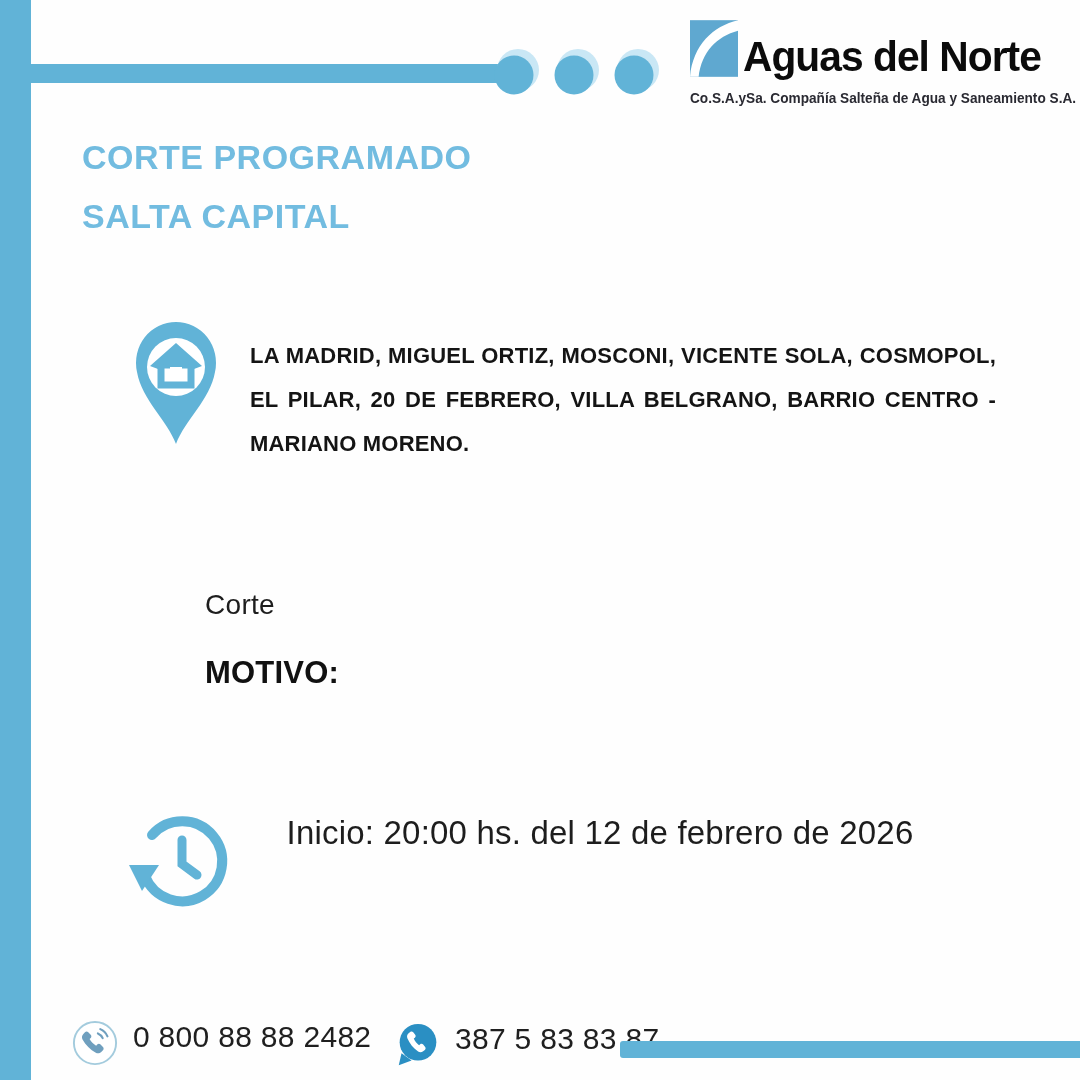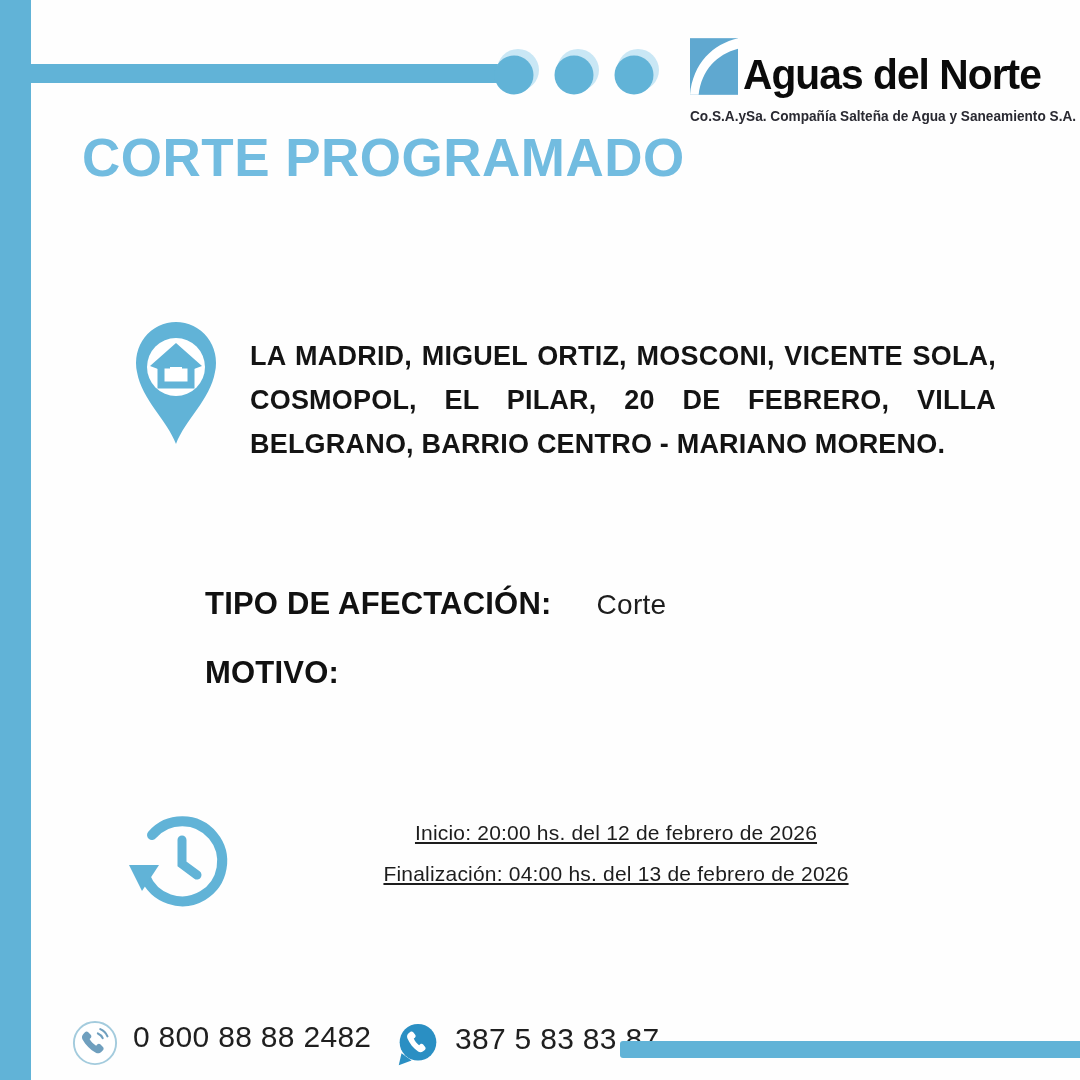--- a/index.html
+++ b/index.html
@@ -27,64 +27,64 @@
     background:var(--accent);
   }
   .top-bar{
     position:absolute;left:31px;top:64px;width:474px;height:19px;
     background:var(--accent);border-radius:0 6px 6px 0;
   }
   .dots{position:absolute;left:483px;top:45px;}
   .dot-ring{fill:var(--accent_light);}
   .dot-solid{fill:var(--accent);}
 
-  .logo{position:absolute;left:690px;top:38px;width:370px;}
+  .logo{position:absolute;left:690px;top:20px;width:370px;}
   .logo-row{display:flex;align-items:flex-end;}
   .logo-mark{display:block;flex:0 0 auto;}
   .logo-sq{fill:var(--logo_blue);}
   .logo-swoosh{fill:#ffffff;}
   .logo-name{
     font-size:42px;font-weight:bold;color:#0b0b0b;
     letter-spacing:-1px;line-height:0.92;margin-left:5px;
     transform:scaleX(0.97);transform-origin:left bottom;white-space:nowrap;
   }
   .logo-tagline{
     margin-top:12px;font-size:15.5px;font-weight:bold;color:#2a2a32;
     white-space:nowrap;transform:scaleX(0.88);transform-origin:left top;
     letter-spacing:0px;
   }
 
   .title{position:absolute;left:82px;top:128px;
-    font-size:53px;font-weight:bold;color:var(--title);
+    font-size:34px;font-weight:bold;color:var(--title);
     line-height:59px;letter-spacing:0.5px;}
   .title span{display:block;}
 
   .pin-icon{position:absolute;left:132px;top:320px;}
   .pin-fill{fill:var(--accent);}
 
   .areas{
     position:absolute;left:250px;top:334px;width:746px;
-    font-size:27px;font-weight:bold;color:var(--text_dark);
+    font-size:22px;font-weight:bold;color:var(--text_dark);
     line-height:44px;text-align:justify;letter-spacing:0.2px;
   }
 
   .kv-row{position:absolute;left:205px;display:flex;align-items:baseline;gap:45px;}
   .kv-row.tipo{top:570px;}
   .kv-row.motivo{top:655px;flex-direction:column;}
   .kv-label{font-size:31px;font-weight:bold;color:#111;letter-spacing:0.2px;}
   .kv-value{font-size:28px;font-weight:normal;color:var(--text_body);letter-spacing:0.3px;margin-top:19px;}
 
   .clock-icon{position:absolute;left:125px;top:813px;}
   .clock-stroke{stroke:var(--accent);fill:none;}
   .clock-fill{fill:var(--accent);}
 
   .schedule{
-    position:absolute;left:256px;top:812px;width:720px;
-    text-align:center;font-size:21px;color:var(--text_body);
-    line-height:41px;letter-spacing:0.2px;text-decoration:underline;
+    position:absolute;left:240px;top:812px;width:720px;
+    text-align:center;font-size:33px;color:var(--text_body);
+    line-height:41px;letter-spacing:0.2px;
   }
 
   .contact{position:absolute;display:flex;align-items:flex-start;}
   .contact.phone{left:72px;top:1020px;}
   .contact.whatsapp{left:396px;top:1022px;}
   .contact-number{font-size:30px;color:#1f1f1f;margin-left:15px;letter-spacing:0.3px;}
   .wa-bubble{fill:var(--wa_blue);}
   .wa-handset{fill:#ffffff;}
   .phone-ring{fill:#ffffff;stroke:var(--phone_ring);stroke-width:2;}
   .phone-handset{fill:var(--phone_icon);}
@@ -118,51 +118,50 @@
         <rect class="logo-sq" x="0" y="0" width="100" height="118"></rect>
         <path class="logo-swoosh" d="M0,118 C 6,52 48,12 100,0 L100,22 C 56,34 24,66 18,118 Z"></path>
       </svg>
       <span class="logo-name">Aguas del Norte</span>
     </div>
     <div class="logo-tagline">Co.S.A.ySa. Compañía Salteña de Agua y Saneamiento S.A.</div>
   </div>
 
   <h1 class="title">
     <span>CORTE PROGRAMADO</span>
+    <span>SALTA CAPITAL</span>
   </h1>
 
   <svg class="pin-icon" width="88" height="126" viewBox="0 0 88 126">
     <path class="pin-fill" d="M44,124 C 35,100 10,80 5,52 A 40,41 0 1 1 83,52 C 78,80 53,100 44,124 Z"></path>
     <circle cx="44" cy="47" r="29" fill="#ffffff"></circle>
     <rect x="29" y="45" width="30" height="20" fill="#ffffff" stroke="#61b3d7" stroke-width="7"></rect>
     <polygon class="pin-fill" points="44,23 70,46 62,49 44,34 26,49 18,46"></polygon>
     <polygon class="pin-fill" points="44,27 64,44 24,44"></polygon>
     <rect x="38" y="47" width="12" height="12" fill="#ffffff"></rect>
   </svg>
 
   <p class="areas">LA MADRID, MIGUEL ORTIZ, MOSCONI, VICENTE SOLA, COSMOPOL, EL PILAR, 20 DE FEBRERO, VILLA BELGRANO, BARRIO CENTRO - MARIANO MORENO.</p>
 
   <div class="kv-row tipo">
-    <span class="kv-label">TIPO DE AFECTACIÓN:</span>
     <span class="kv-value">Corte</span>
   </div>
 
   <div class="kv-row motivo">
     <span class="kv-label">MOTIVO:</span>
   </div>
 
   <svg class="clock-icon" width="108" height="102" viewBox="0 0 108 102">
     <path class="clock-stroke" stroke-width="10" stroke-linecap="round" d="M27,22 A 40,40 0 1 1 20,63"></path>
     <polygon class="clock-fill" points="4,52 34,52 17,78"></polygon>
     <path class="clock-stroke" stroke-width="9" stroke-linecap="round" d="M57,27 L57,51 L72,62"></path>
   </svg>
 
   <div class="schedule">
     <div>Inicio: 20:00 hs. del 12 de febrero de 2026</div>
-    <div>Finalización: 04:00 hs. del 13 de febrero de 2026</div>
   </div>
 
   <div class="contact phone">
     <svg width="46" height="46" viewBox="0 0 48 48">
       <circle class="phone-ring" cx="24" cy="24" r="22"></circle>
       <path class="phone-handset" transform="translate(11,11) scale(1.05)" d="M2.4,1.7 C3.3,0.8 4.8,0.8 5.7,1.7 L8.1,4.1 C9,5 9,6.5 8.1,7.4 L7,8.5 C8.5,11.2 10.8,13.5 13.5,15 L14.6,13.9 C15.5,13 17,13 17.9,13.9 L20.3,16.3 C21.2,17.2 21.2,18.7 20.3,19.6 L18.6,21.3 C17.2,22.7 15,23.1 13.2,22.1 C7.7,19.1 3,14.4 0,8.9 C-1,7.1 -0.6,4.8 0.8,3.4 Z"></path>
       <path class="phone-wave" d="M27,14 a9,9 0 0 1 5,5"></path>
       <path class="phone-wave" d="M29.5,9.5 a14,14 0 0 1 7.5,7.5"></path>
     </svg>
     <span class="contact-number">0 800 88 88 2482</span>

